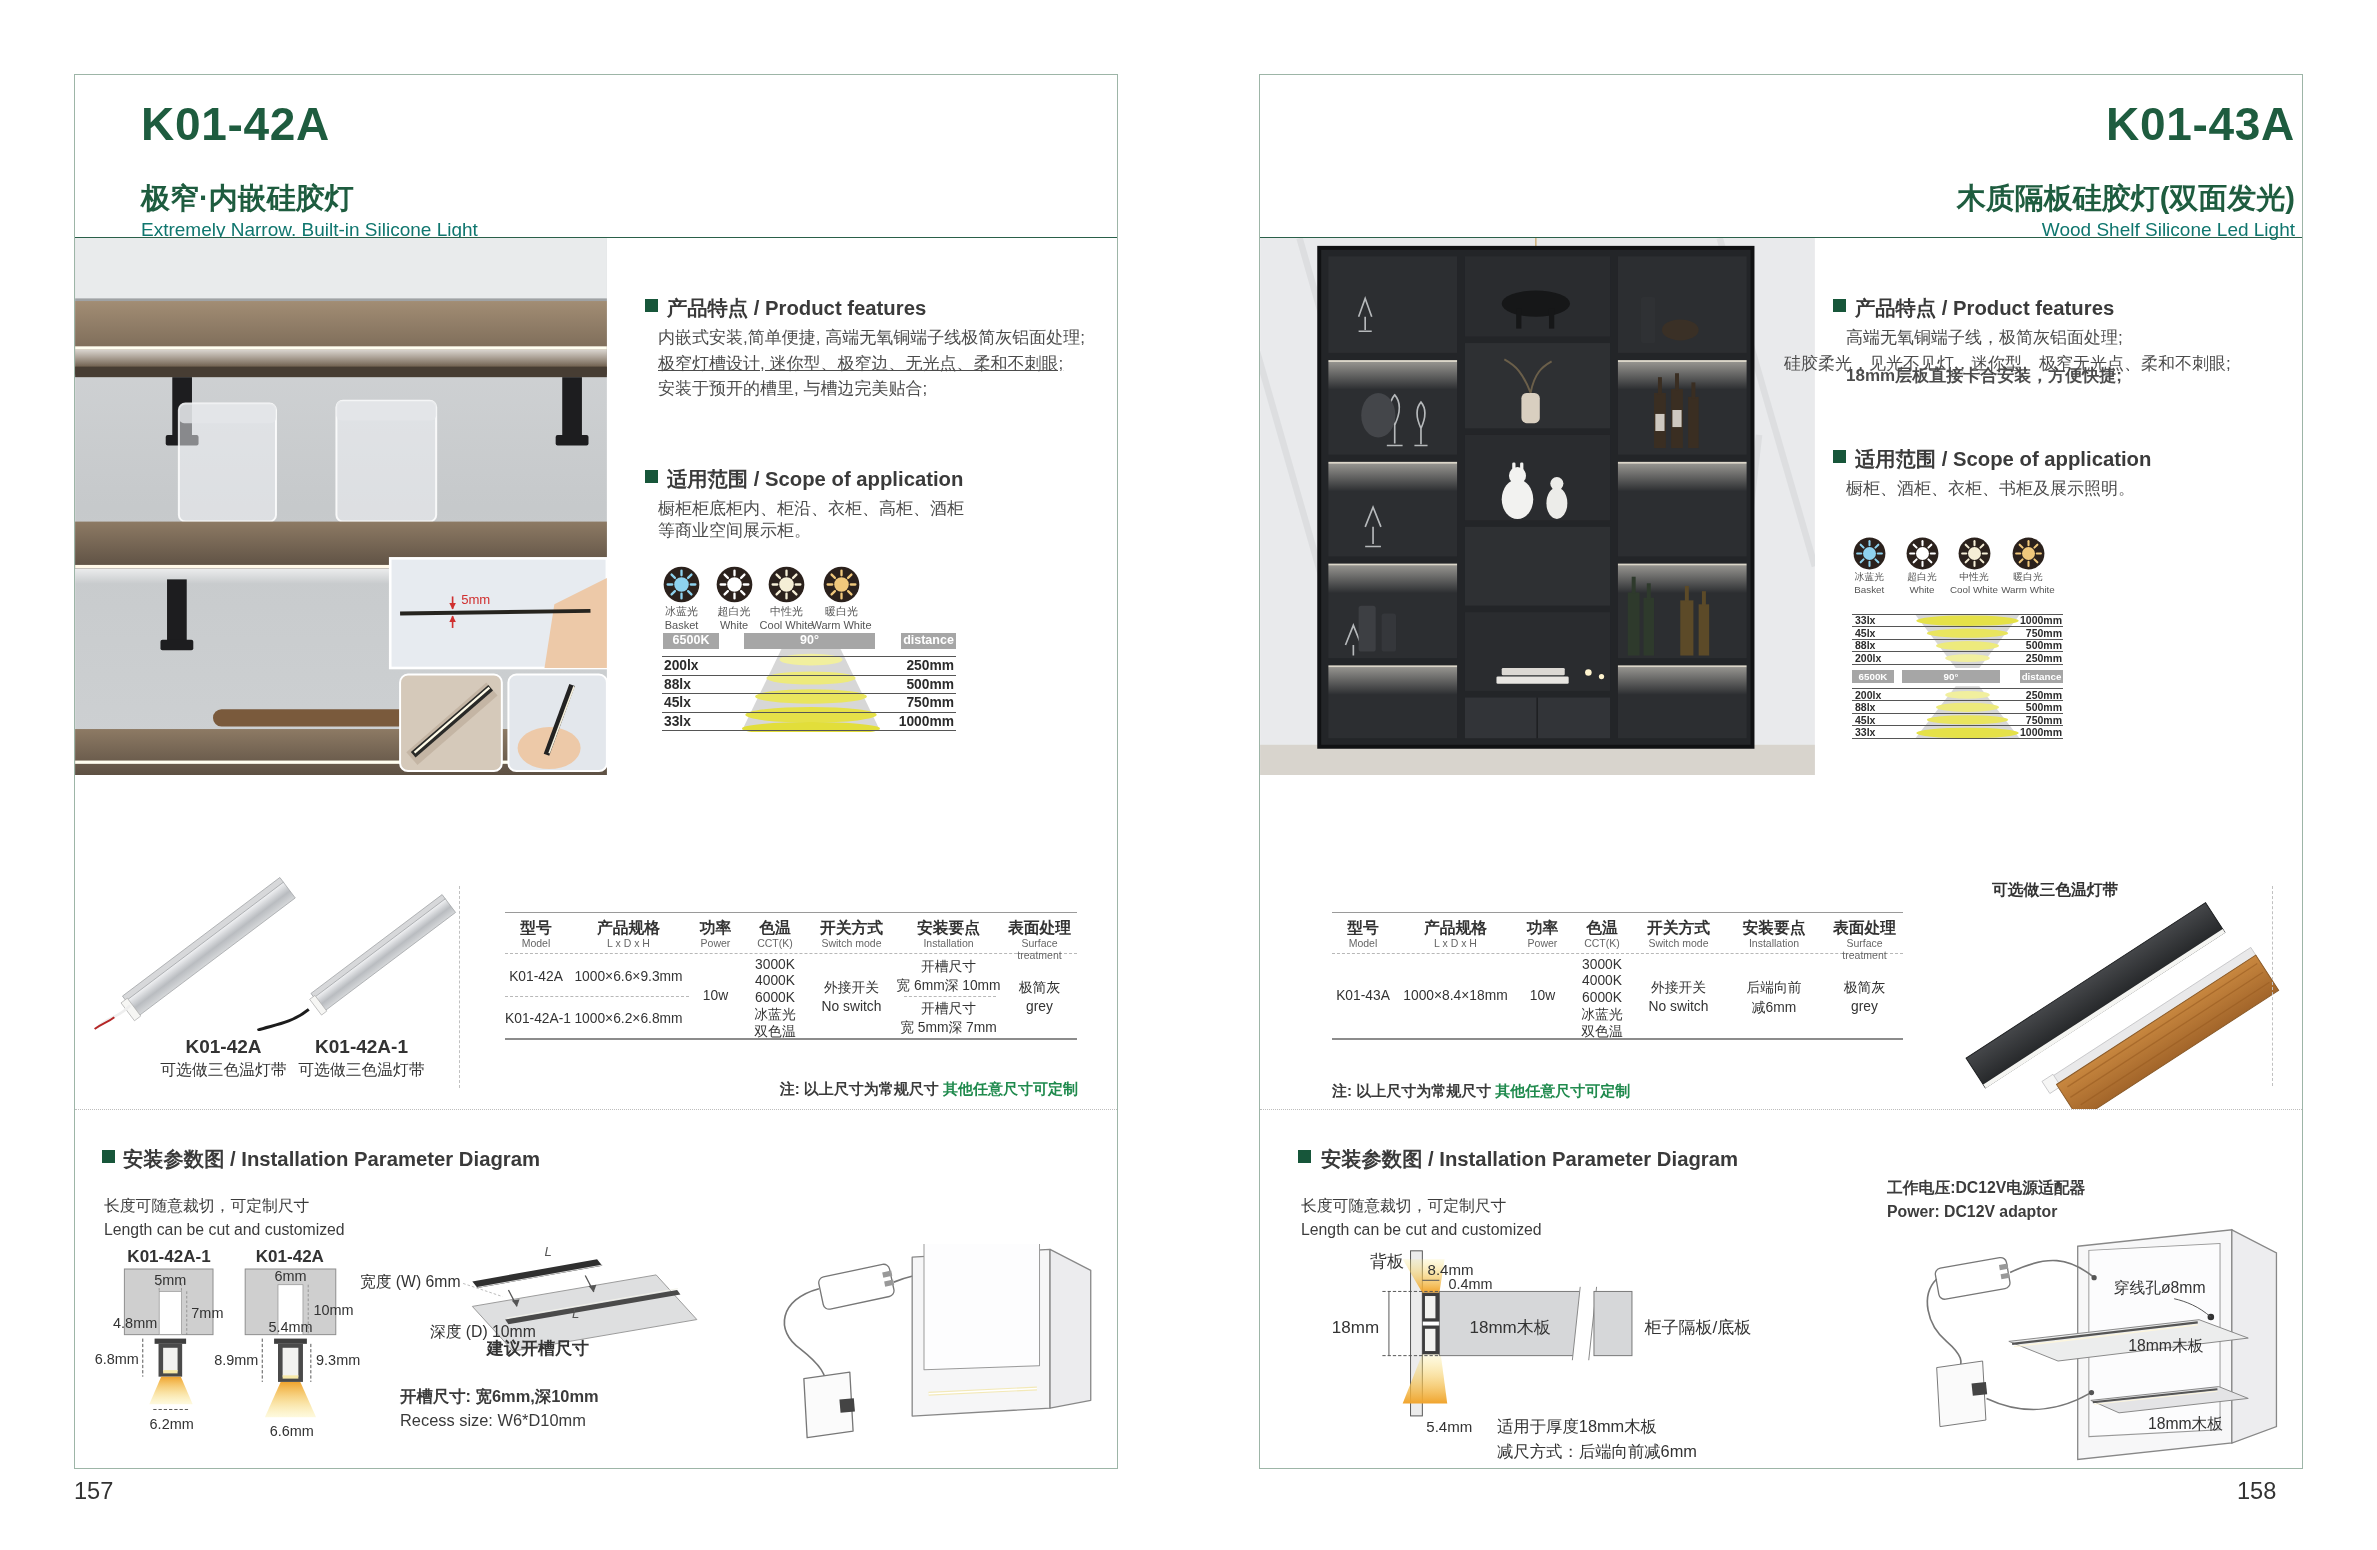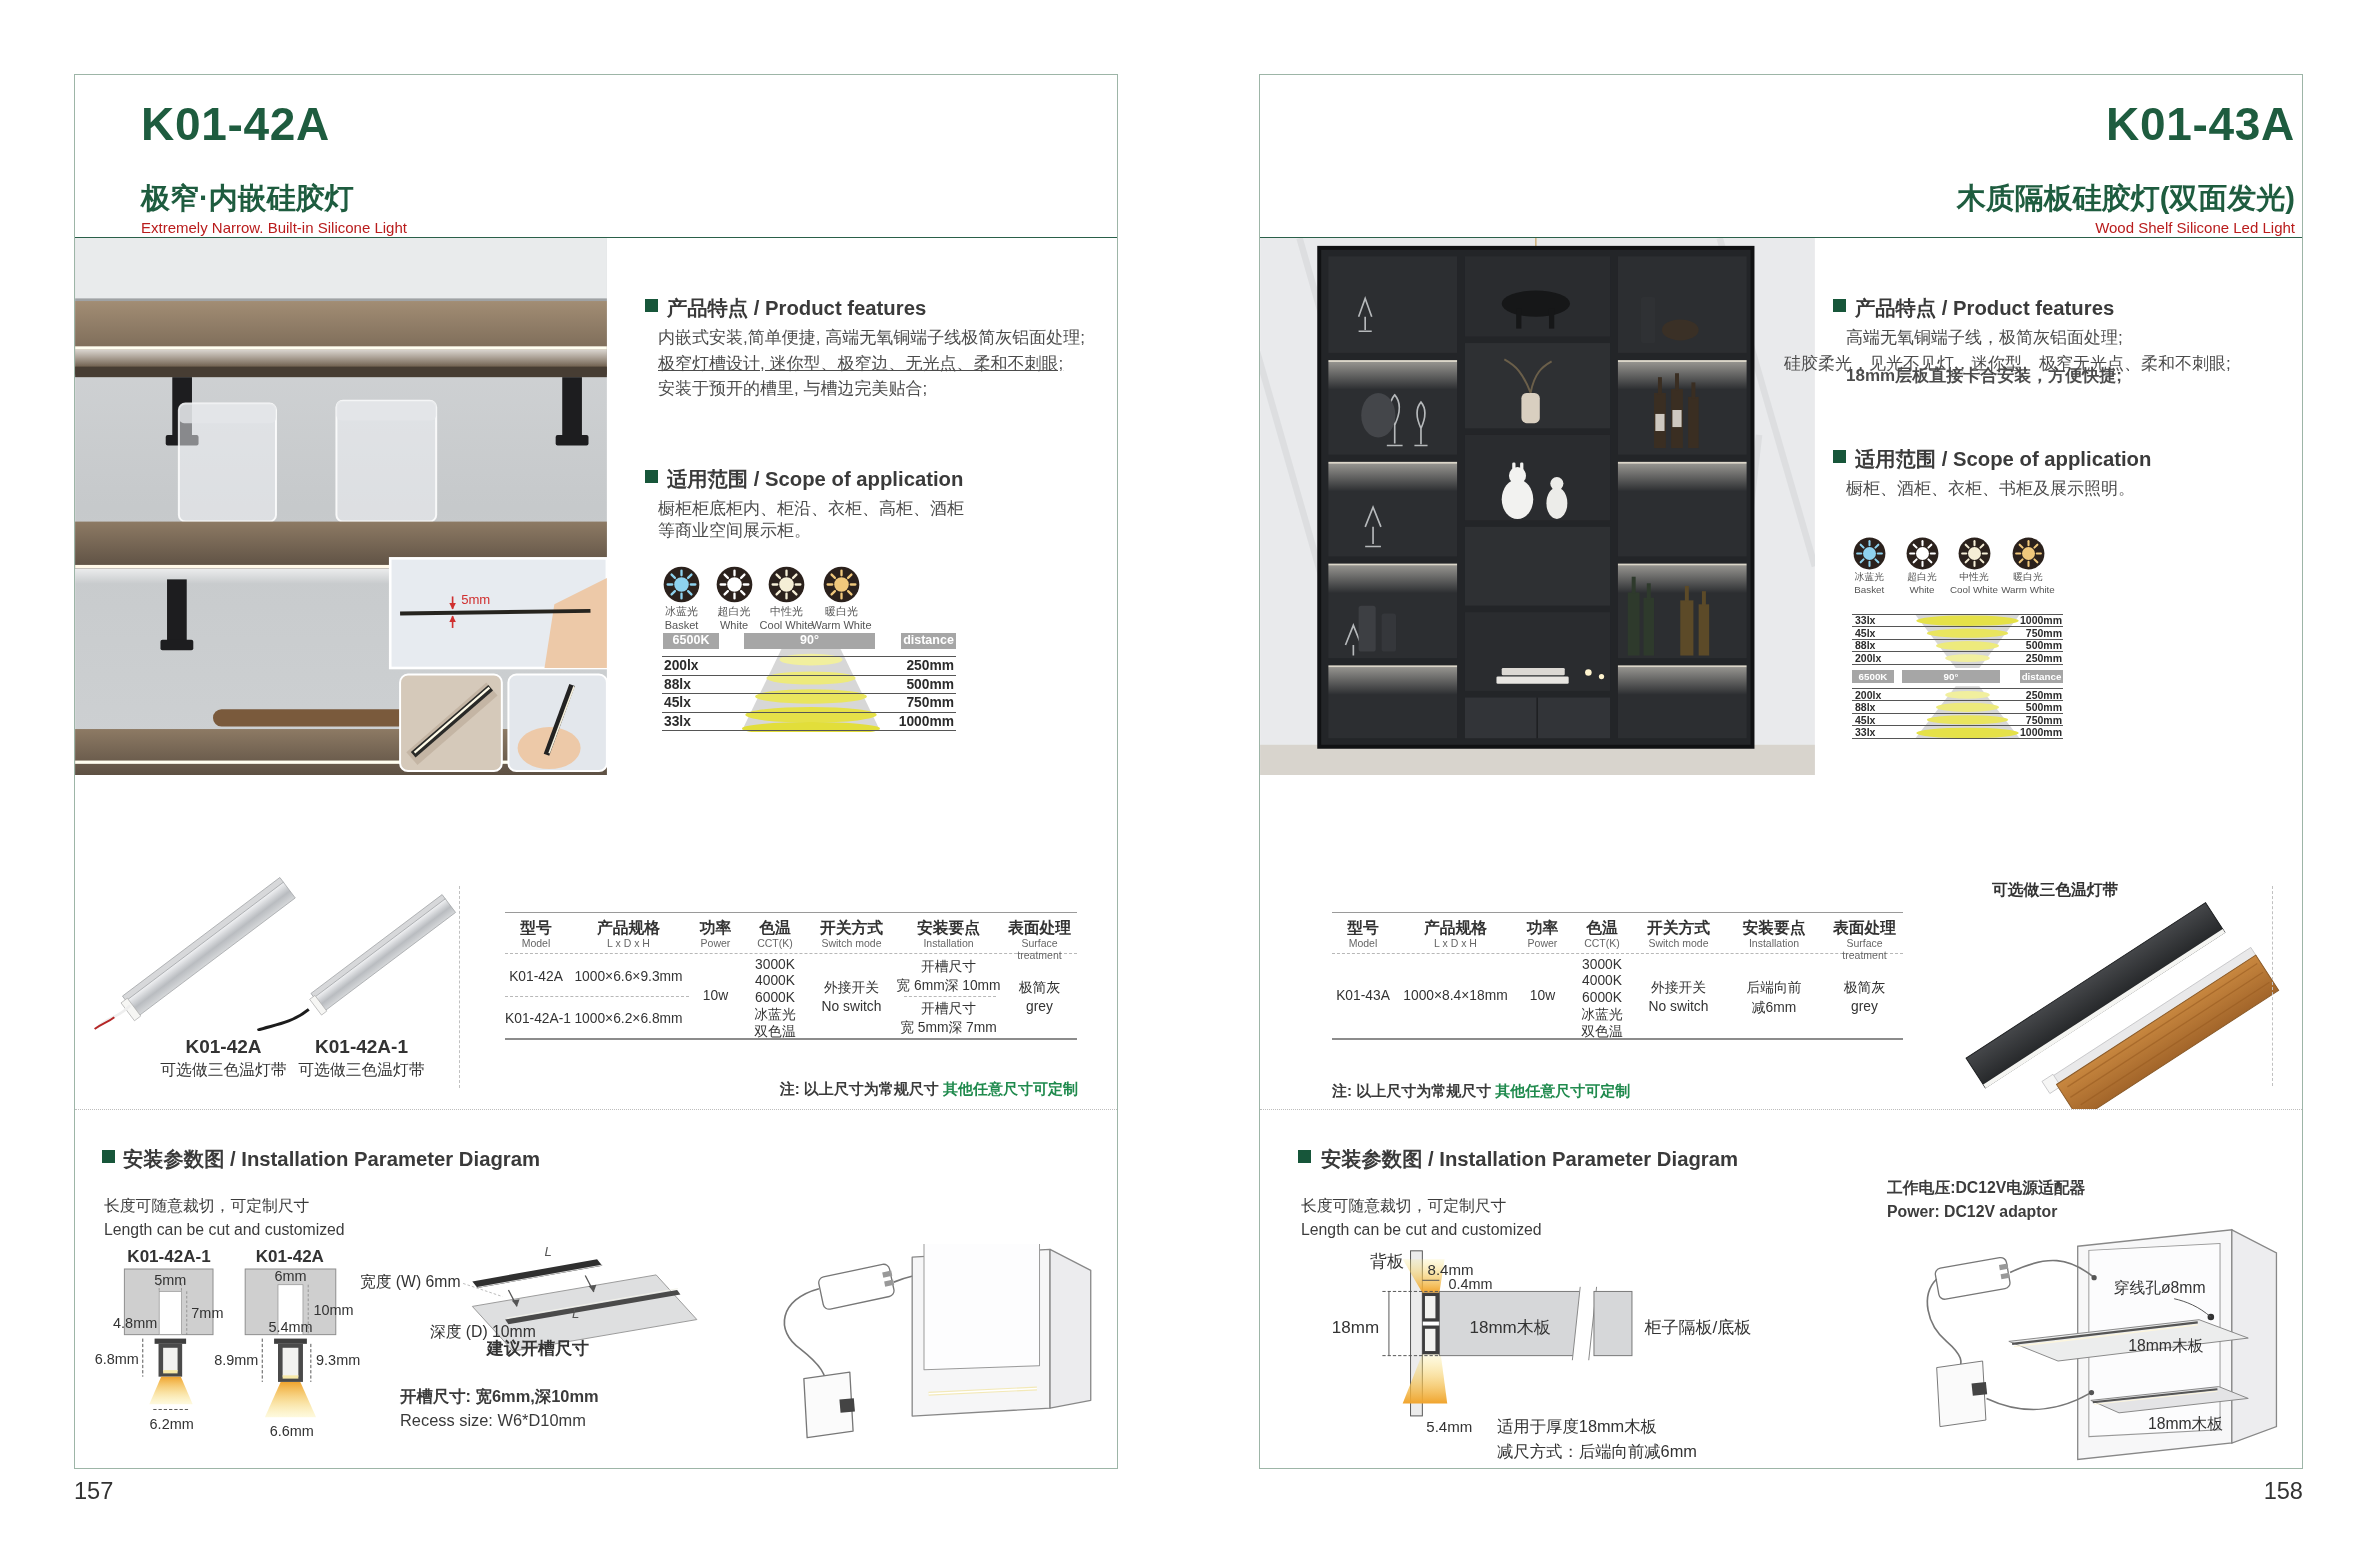--- a/index.html
+++ b/index.html
@@ -2,21 +2,21 @@
 <html style="font-size:10.5px"><head>
 <meta charset="utf-8">
 <style>
   html,body{margin:0;padding:0;background:#fff;}
   body{width:2377px;height:1550px;position:relative;font-family:"Liberation Sans",sans-serif;color:#444;}
   .abs{position:absolute;}
   .page{position:absolute;top:74px;width:1042px;height:1393px;border:1.3px solid #9db5a7;background:#fff;}
   .hrule{position:absolute;height:0;border-top:1.3px solid #2a6049;}
   .model-title{font-size:46px;font-weight:bold;color:#1e5c3f;letter-spacing:0.7px;}
   .title-cn{font-size:29px;font-weight:bold;color:#1e5c3f;}
-  .title-en{font-size:15px;color:#b91c1c;}
+  .title-en{font-size:19px;color:#0f766e;}
   .sec-head{font-size:20.3px;font-weight:bold;color:#3a3a3a;white-space:nowrap;}
   .bullet{width:13px;height:13px;background:#17563a;}
   .body-line{font-size:17px;color:#4c4c4c;white-space:nowrap;}
   .icon-lab{font-size:11px;color:#555;text-align:center;line-height:14.4px;white-space:nowrap;}
   .bar{background:#a6a6a6;color:#fff;text-align:center;font-weight:bold;}
   .lux-row{font-size:13.8px;font-weight:bold;color:#2b2b2b;}
   .lux-row-s{font-size:10.5px;font-weight:bold;color:#2b2b2b;}
   .rline{position:absolute;height:0;border-top:1px solid #555;}
   .spec-top{position:absolute;height:0;border-top:1.3px solid #9a9a9a;}
   .spec-bot{position:absolute;height:0;border-top:2px solid #8c8c8c;}
@@ -802,14 +802,14 @@
       </g>
     <path d="M30,90 C5,115 15,160 45,185 C68,205 72,218 62,230" stroke="#777" stroke-width="2.5" fill="none"></path>
     <polygon points="30,225 100,215 105,305 35,315" fill="#fafafa" stroke="#777" stroke-width="1.5"></polygon>
     <rect x="84" y="248" width="22" height="19" fill="#444" transform="rotate(-6 95 257)"></rect>
     <path d="M142,80 C200,52 232,58 268,86" stroke="#777" stroke-width="2.5" fill="none"></path>
     <circle cx="270" cy="88" r="4" fill="#555"></circle>
     <path d="M106,272 C170,302 222,288 264,264" stroke="#777" stroke-width="2.5" fill="none"></path>
     <circle cx="266" cy="263" r="4" fill="#555"></circle>
   </g>
 </svg>
-<div class="abs pageno" style="left:2237px;top:1478px;width:66px;text-align:right;">158</div>
+<div class="abs pageno" style="left:2237px;top:1478px;width:66px;text-align:left;">158</div>
 
 
 </body></html>

